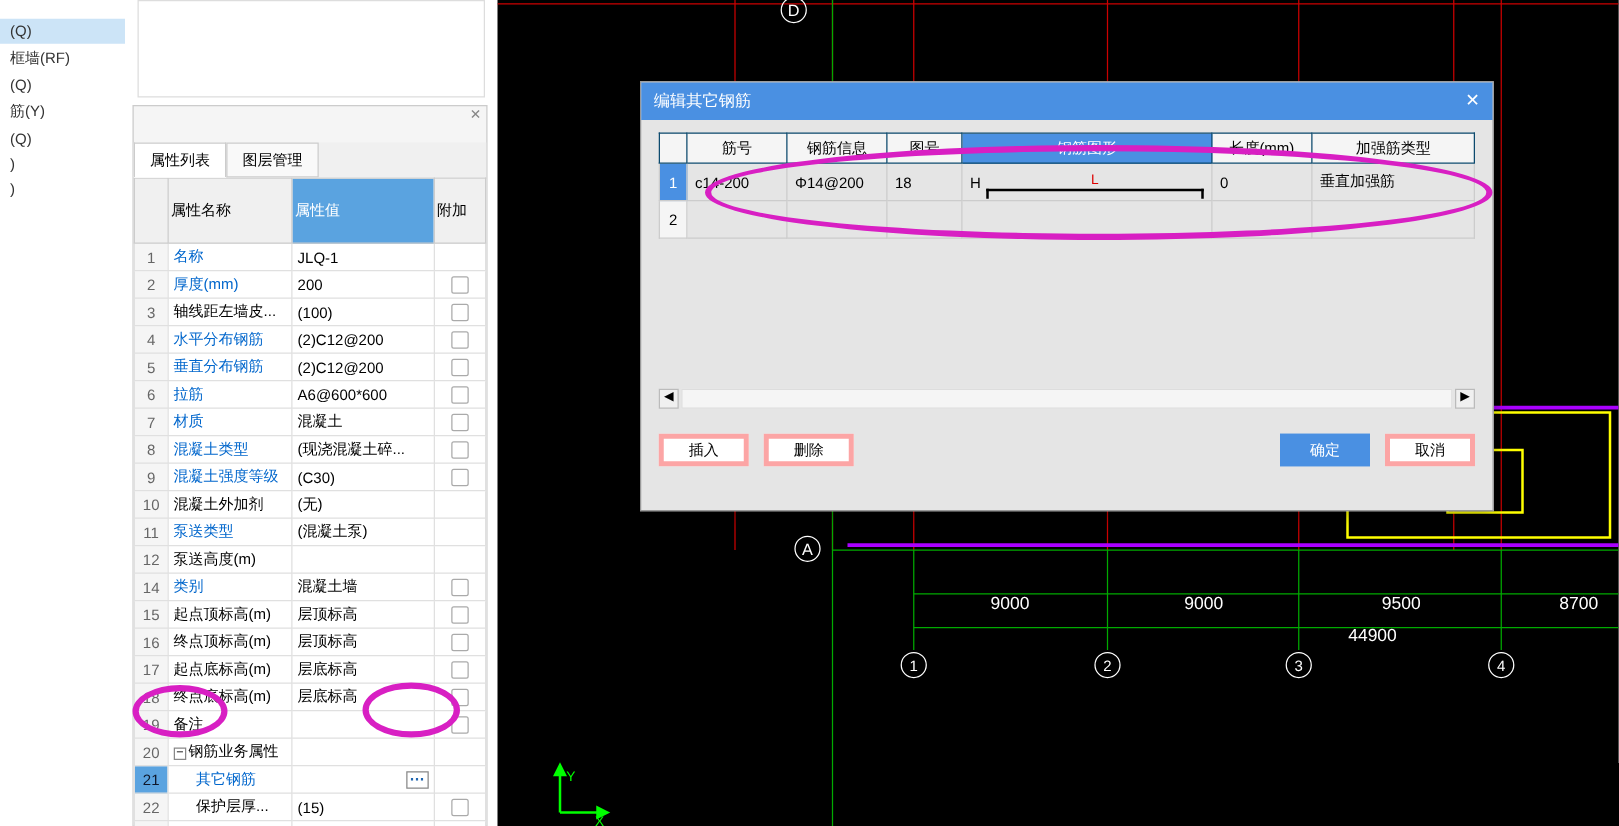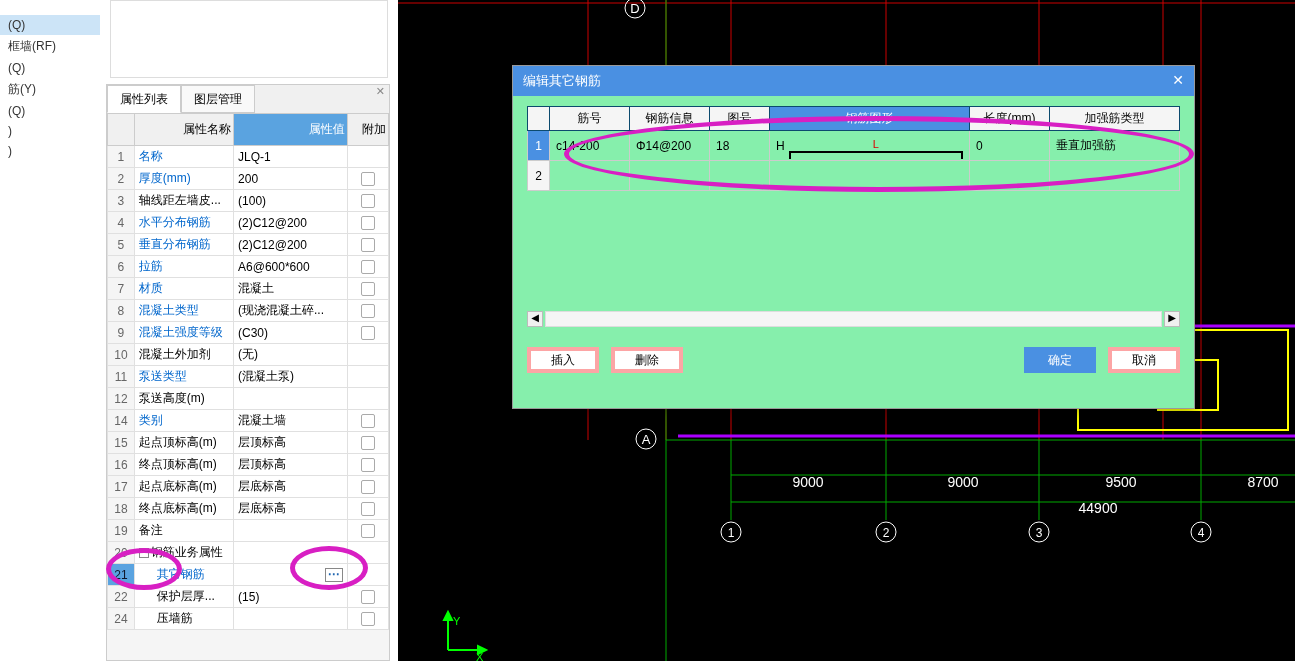--- a/index.html
+++ b/index.html
@@ -55,43 +55,44 @@
       position: absolute;
       right: 4px; top: 0;
       font-size: 11px;
       color: #888;
       cursor: pointer;
     }
     .prop-tabs {
       display: flex;
       height: 28px;
       background: #f0f0f0;
+      margin-top: 29px;
     }
     .prop-tab {
       padding: 5px 12px;
       border: 1px solid #ccc;
       background: #f9f9f9;
       cursor: pointer;
     }
     .prop-tab.active {
       background: #fff;
       border-bottom: 1px solid #fff;
     }
     .prop-table {
       width: 100%;
       border-collapse: collapse;
       background: #fff;
       font-size: 12px;
     }
     .prop-table th {
       background: #f0f0f0;
       border: 1px solid #ccc;
-      padding: 7px 2px;
+      padding: 17px 2px;
       font-weight: normal;
-      text-align: right;
+      text-align: left;
     }
     .prop-table th.val-head {
       background: #5aa3e0;
       color: #fff;
     }
     .prop-table td {
       border: 1px solid #e0e0e0;
       padding: 2px 4px;
       height: 20px;
     }
@@ -161,21 +162,21 @@
       background: #000;
     }
     .cad-svg { width: 100%; height: 100%; }
 
     
     .dialog {
       position: absolute;
       left: 512px; top: 65px;
       width: 683px;
       height: 344px;
-      background: #86efac;
+      background: #e5e5e5;
       border: 1px solid #999;
       box-shadow: 0 3px 12px rgba(0,0,0,0.3);
     }
     .dlg-title {
       height: 30px;
       background: #4a90e2;
       color: #fff;
       padding: 6px 10px;
       font-size: 13px;
       display: flex;

